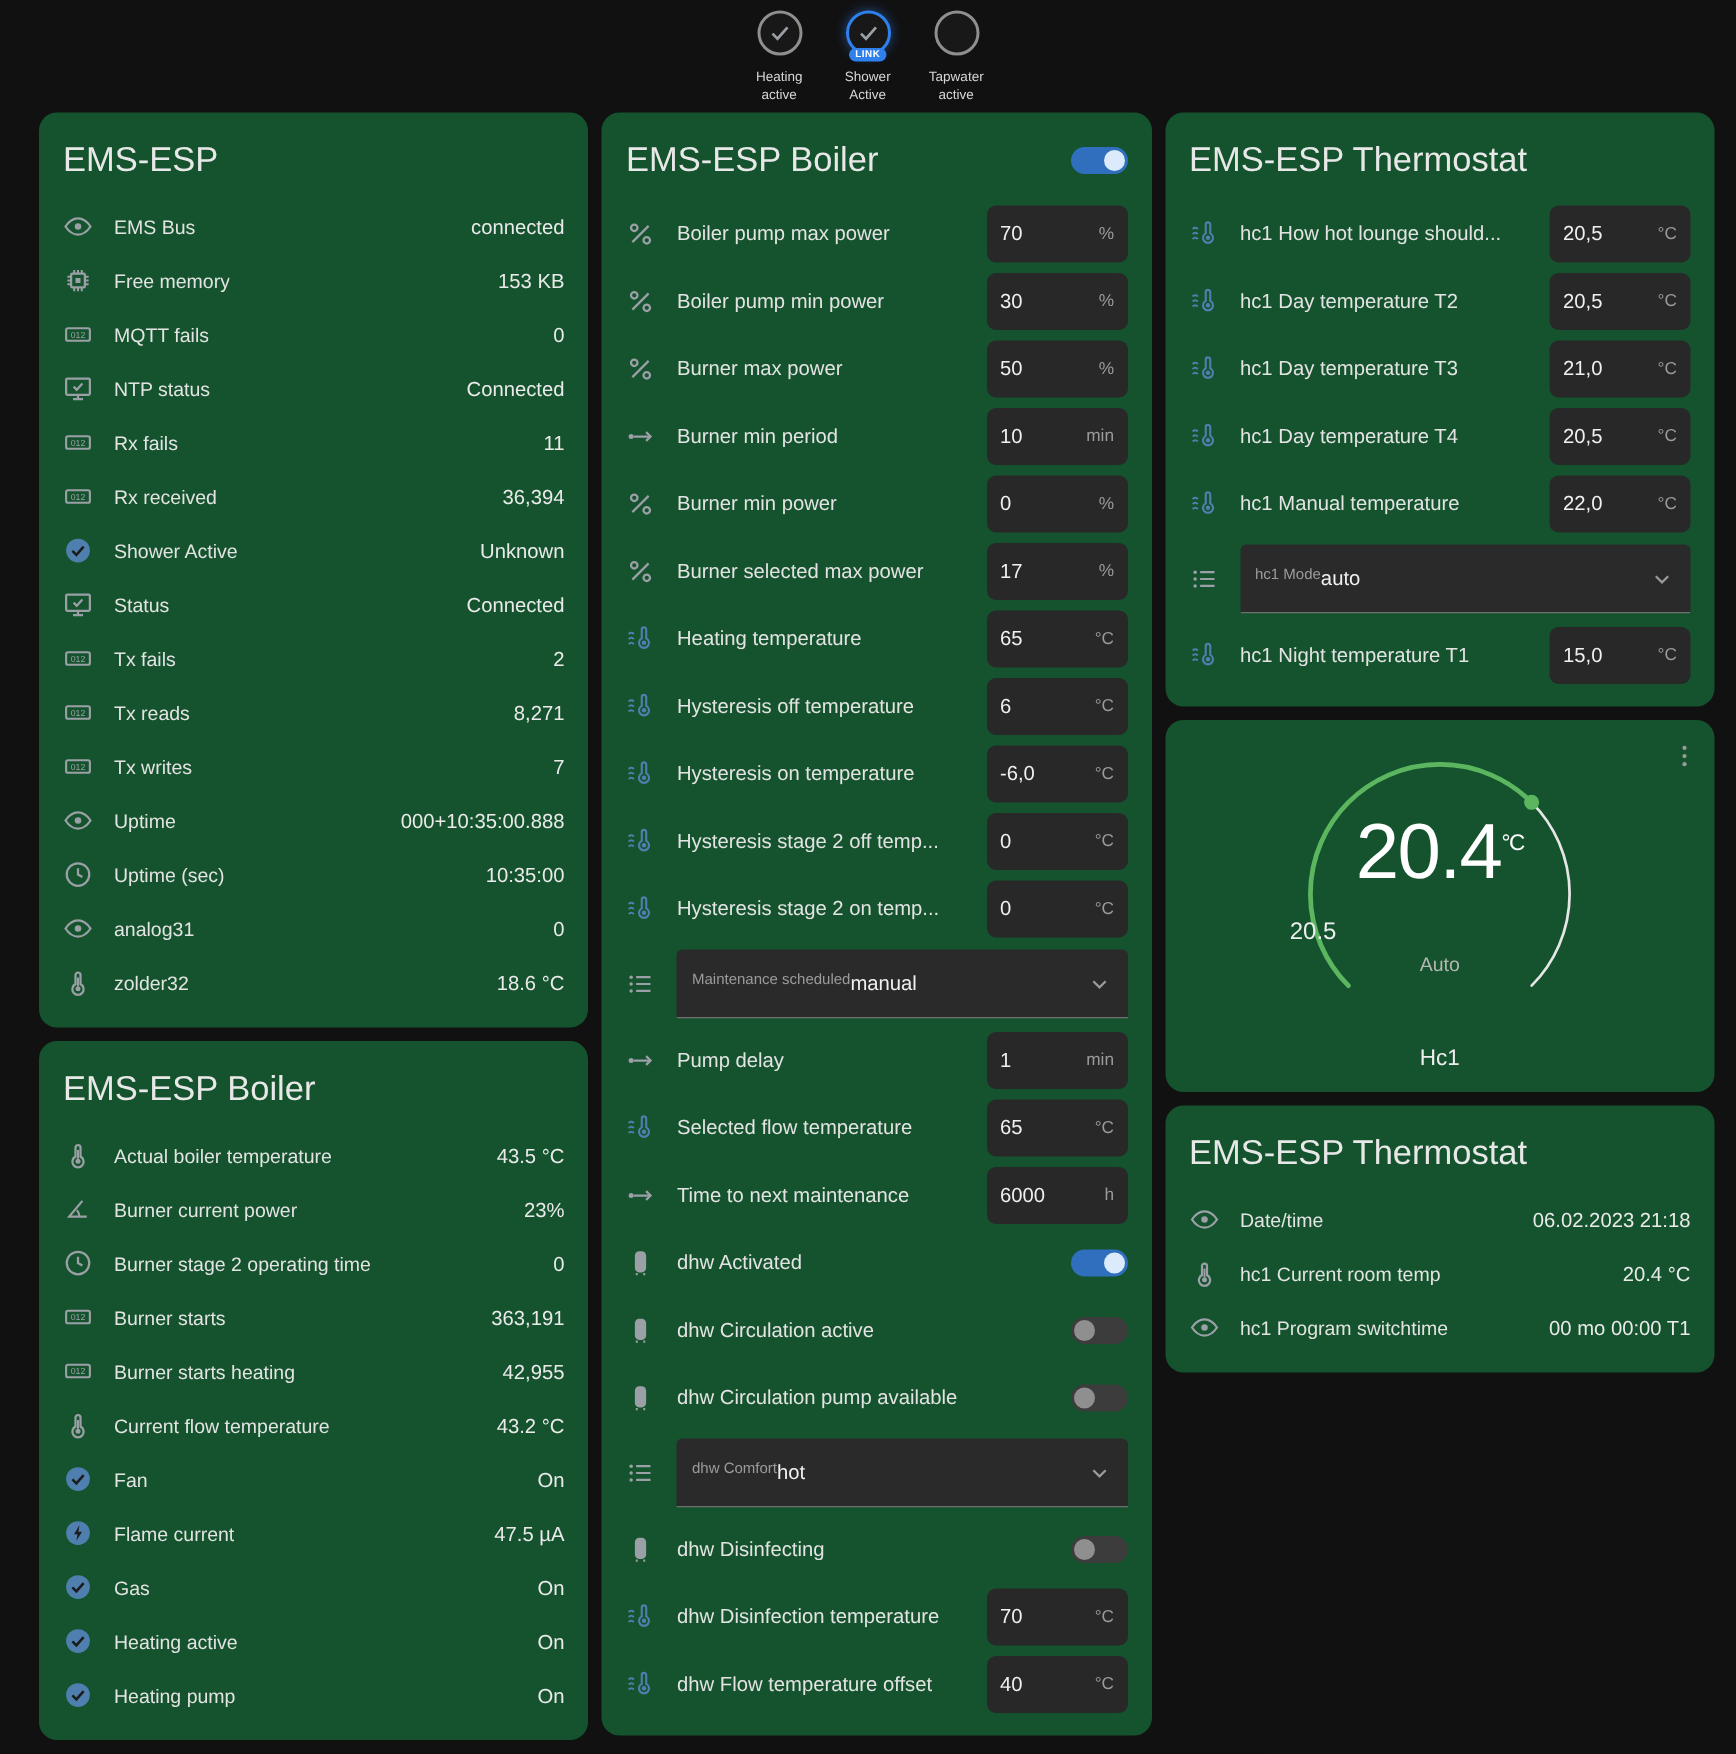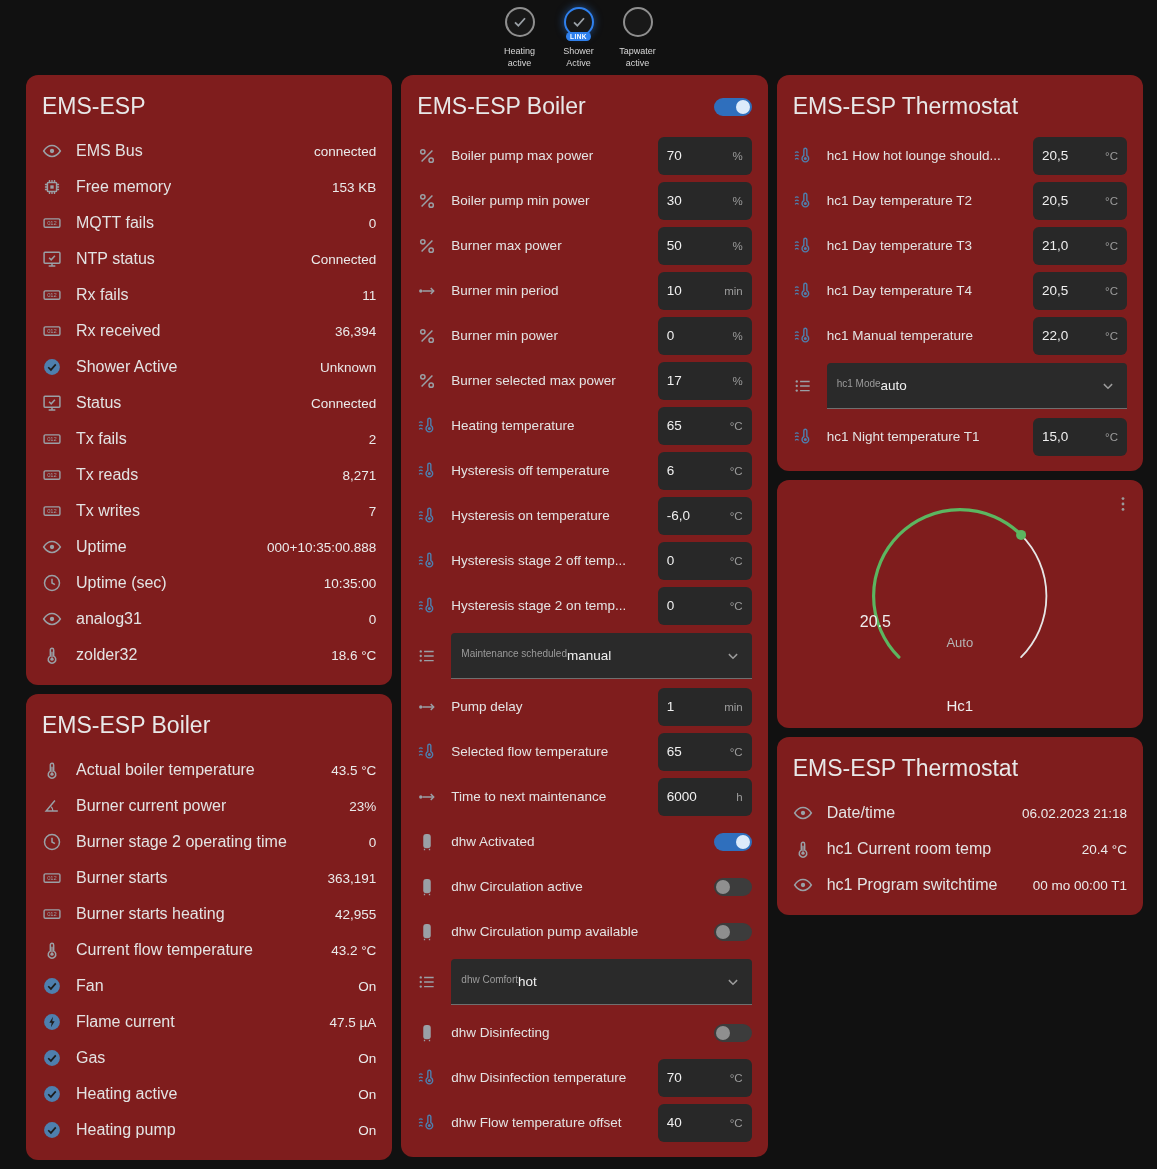--- a/index.html
+++ b/index.html
@@ -24,33 +24,33 @@
   .badge-link {
     position:absolute; top:25px; z-index:2;
     background:#2f80ed; color:#fff; font-size:6.5px; font-weight:bold;
     padding:1px 4px; border-radius:6px; letter-spacing:.4px;
   }
   .badge-label { margin-top:9px; font-size:9px; line-height:1.3; text-align:center; color:#d6d6d6; width:52px; }
 
   
   .columns { display:flex; gap:9px; padding:6px 14px 0 26px; align-items:flex-start; }
   .col { flex:1; min-width:0; display:flex; flex-direction:column; gap:9px; }
-  .card { background:#7f1d1d; border-radius:12px; position:relative; padding-bottom:10px; }
+  .card { background:#14532d; border-radius:12px; position:relative; padding-bottom:10px; }
   .card-title { font-size:23px; font-weight:400; margin:0; padding:18px 16px 13px; color:#e8e8e8; }
   .card-head { display:flex; align-items:center; justify-content:space-between; padding-right:16px; }
   .card-head .card-title { flex:1; padding-right:0; }
 
   
   .icon { display:inline-flex; width:20px; height:20px; color:#9aa0a6; flex:none; }
   .icon svg { width:100%; height:100%; }
   .icon.blue { color:#4e7fae; }
 
   
   .srow { display:flex; align-items:center; height:36px; padding:0 16px; cursor:pointer; }
-  .slabel { margin-left:14px; font-size:16px; color:#e3e3e3; white-space:nowrap; overflow:hidden; text-overflow:ellipsis;text-align:center; }
+  .slabel { margin-left:14px; font-size:13px; color:#e3e3e3; white-space:nowrap; overflow:hidden; text-overflow:ellipsis;text-align:center; }
   .svalue { margin-left:auto; font-size:13.5px; color:#eaeaea; white-space:nowrap; padding-left:10px; }
 
   
   .crow { display:flex; align-items:center; min-height:45px; padding:2px 16px;justify-content:flex-end; }
   .crow.row-select { min-height:56px; }
   .clabel { margin-left:14px; font-size:13.5px; flex:1; padding-right:8px; color:#e3e3e3;
             white-space:nowrap; overflow:hidden; text-overflow:ellipsis; }
   .numbox {
     width:94px; height:38px; background:#282828; border-radius:6px;
     display:flex; align-items:center; padding:0 9px; flex:none; cursor:text;
@@ -893,20 +893,21 @@
             <circle cx="12" cy="12" r="1.7" fill="currentColor"></circle>
             <circle cx="12" cy="18.5" r="1.7" fill="currentColor"></circle>
           </svg>
         </span>
       <div class="dial-wrap">
         <svg class="dial" viewBox="0 0 220 220">
           <path d="M42.8 177.2 A95 95 0 0 1 177.2 42.8" fill="none" stroke="#5cb660" stroke-width="3.5" stroke-linecap="round"></path>
           <path d="M177.2 42.8 A95 95 0 0 1 177.2 177.2" fill="none" stroke="#e6e6e6" stroke-width="2" stroke-linecap="round"></path>
           <circle cx="177.2" cy="42.8" r="5.5" fill="#5cb660"></circle>
         </svg>
+        <div class="dial-temp"><span>20.4</span><sup class="dial-unit">°C</sup></div>
         <div class="dial-target">20.5</div>
         <div class="dial-mode">Auto</div>
       </div>
       <div class="dial-icons">
 
       <span class="dial-icon icon row-sensor"></span>
           <span class="dial-icon icon row-sensor"></span>
           <span class="dial-icon icon row-sensor"></span>
         </div>
       <div class="dial-name">Hc1</div>

